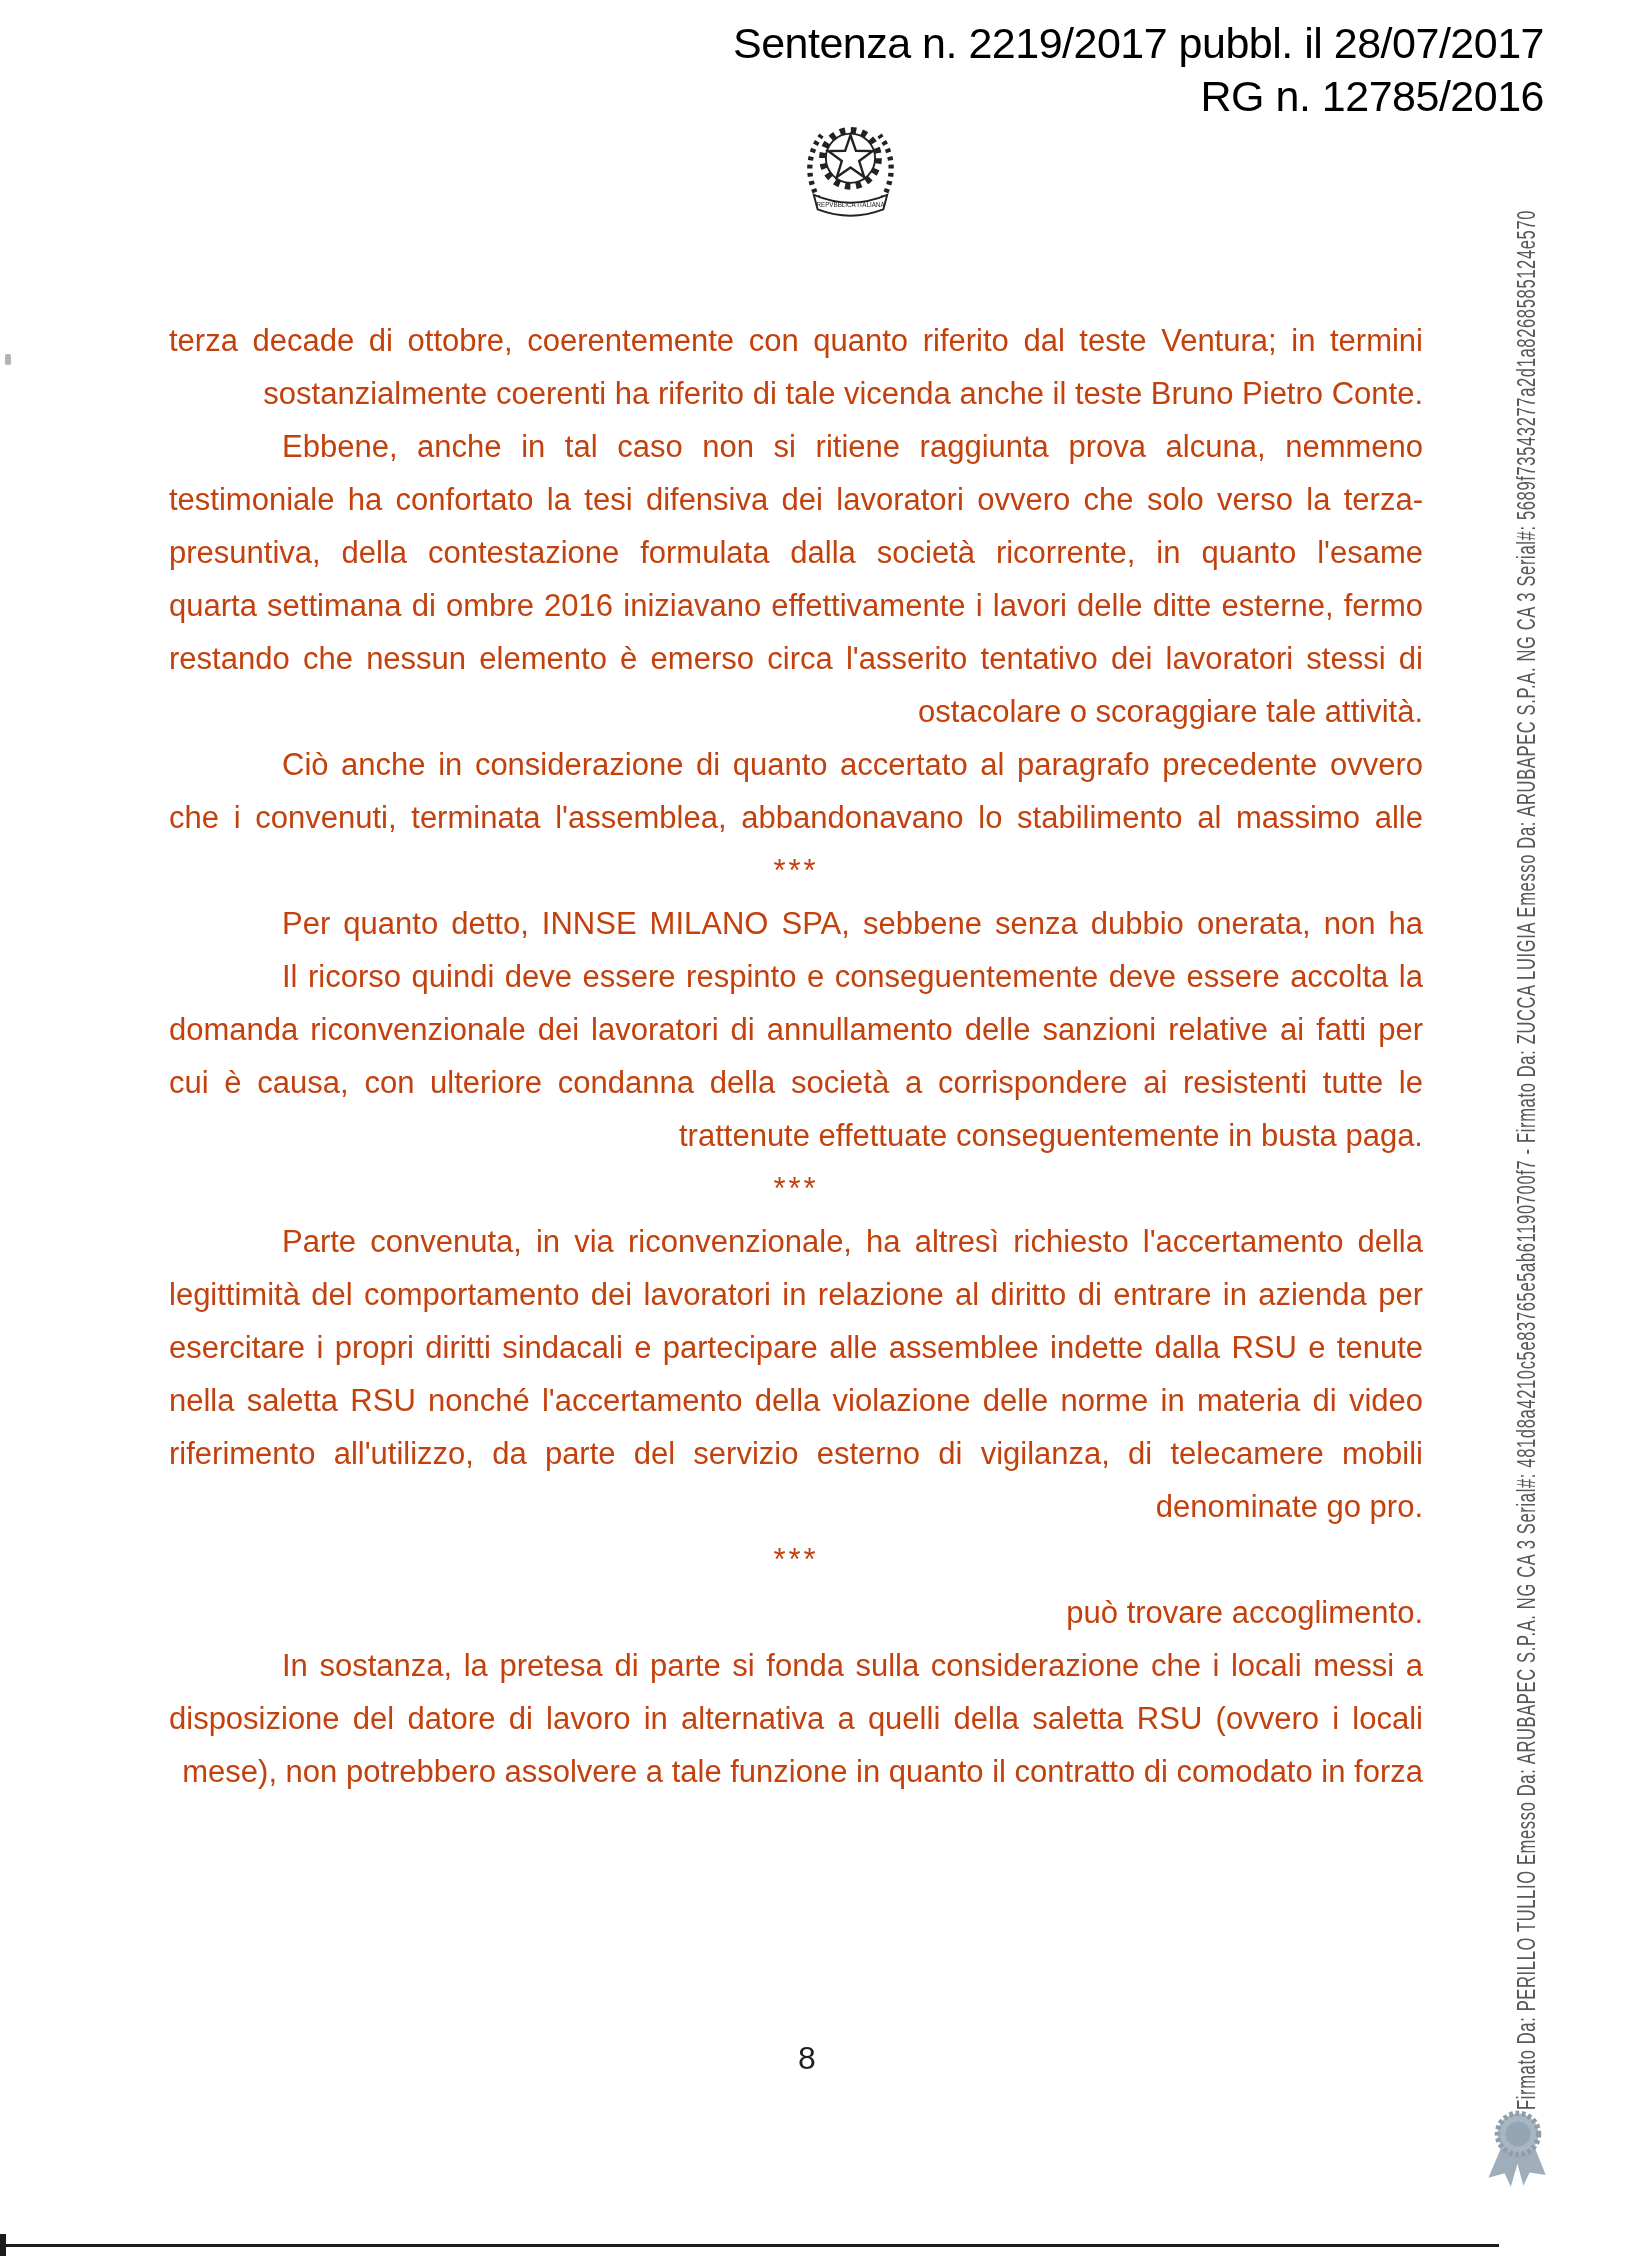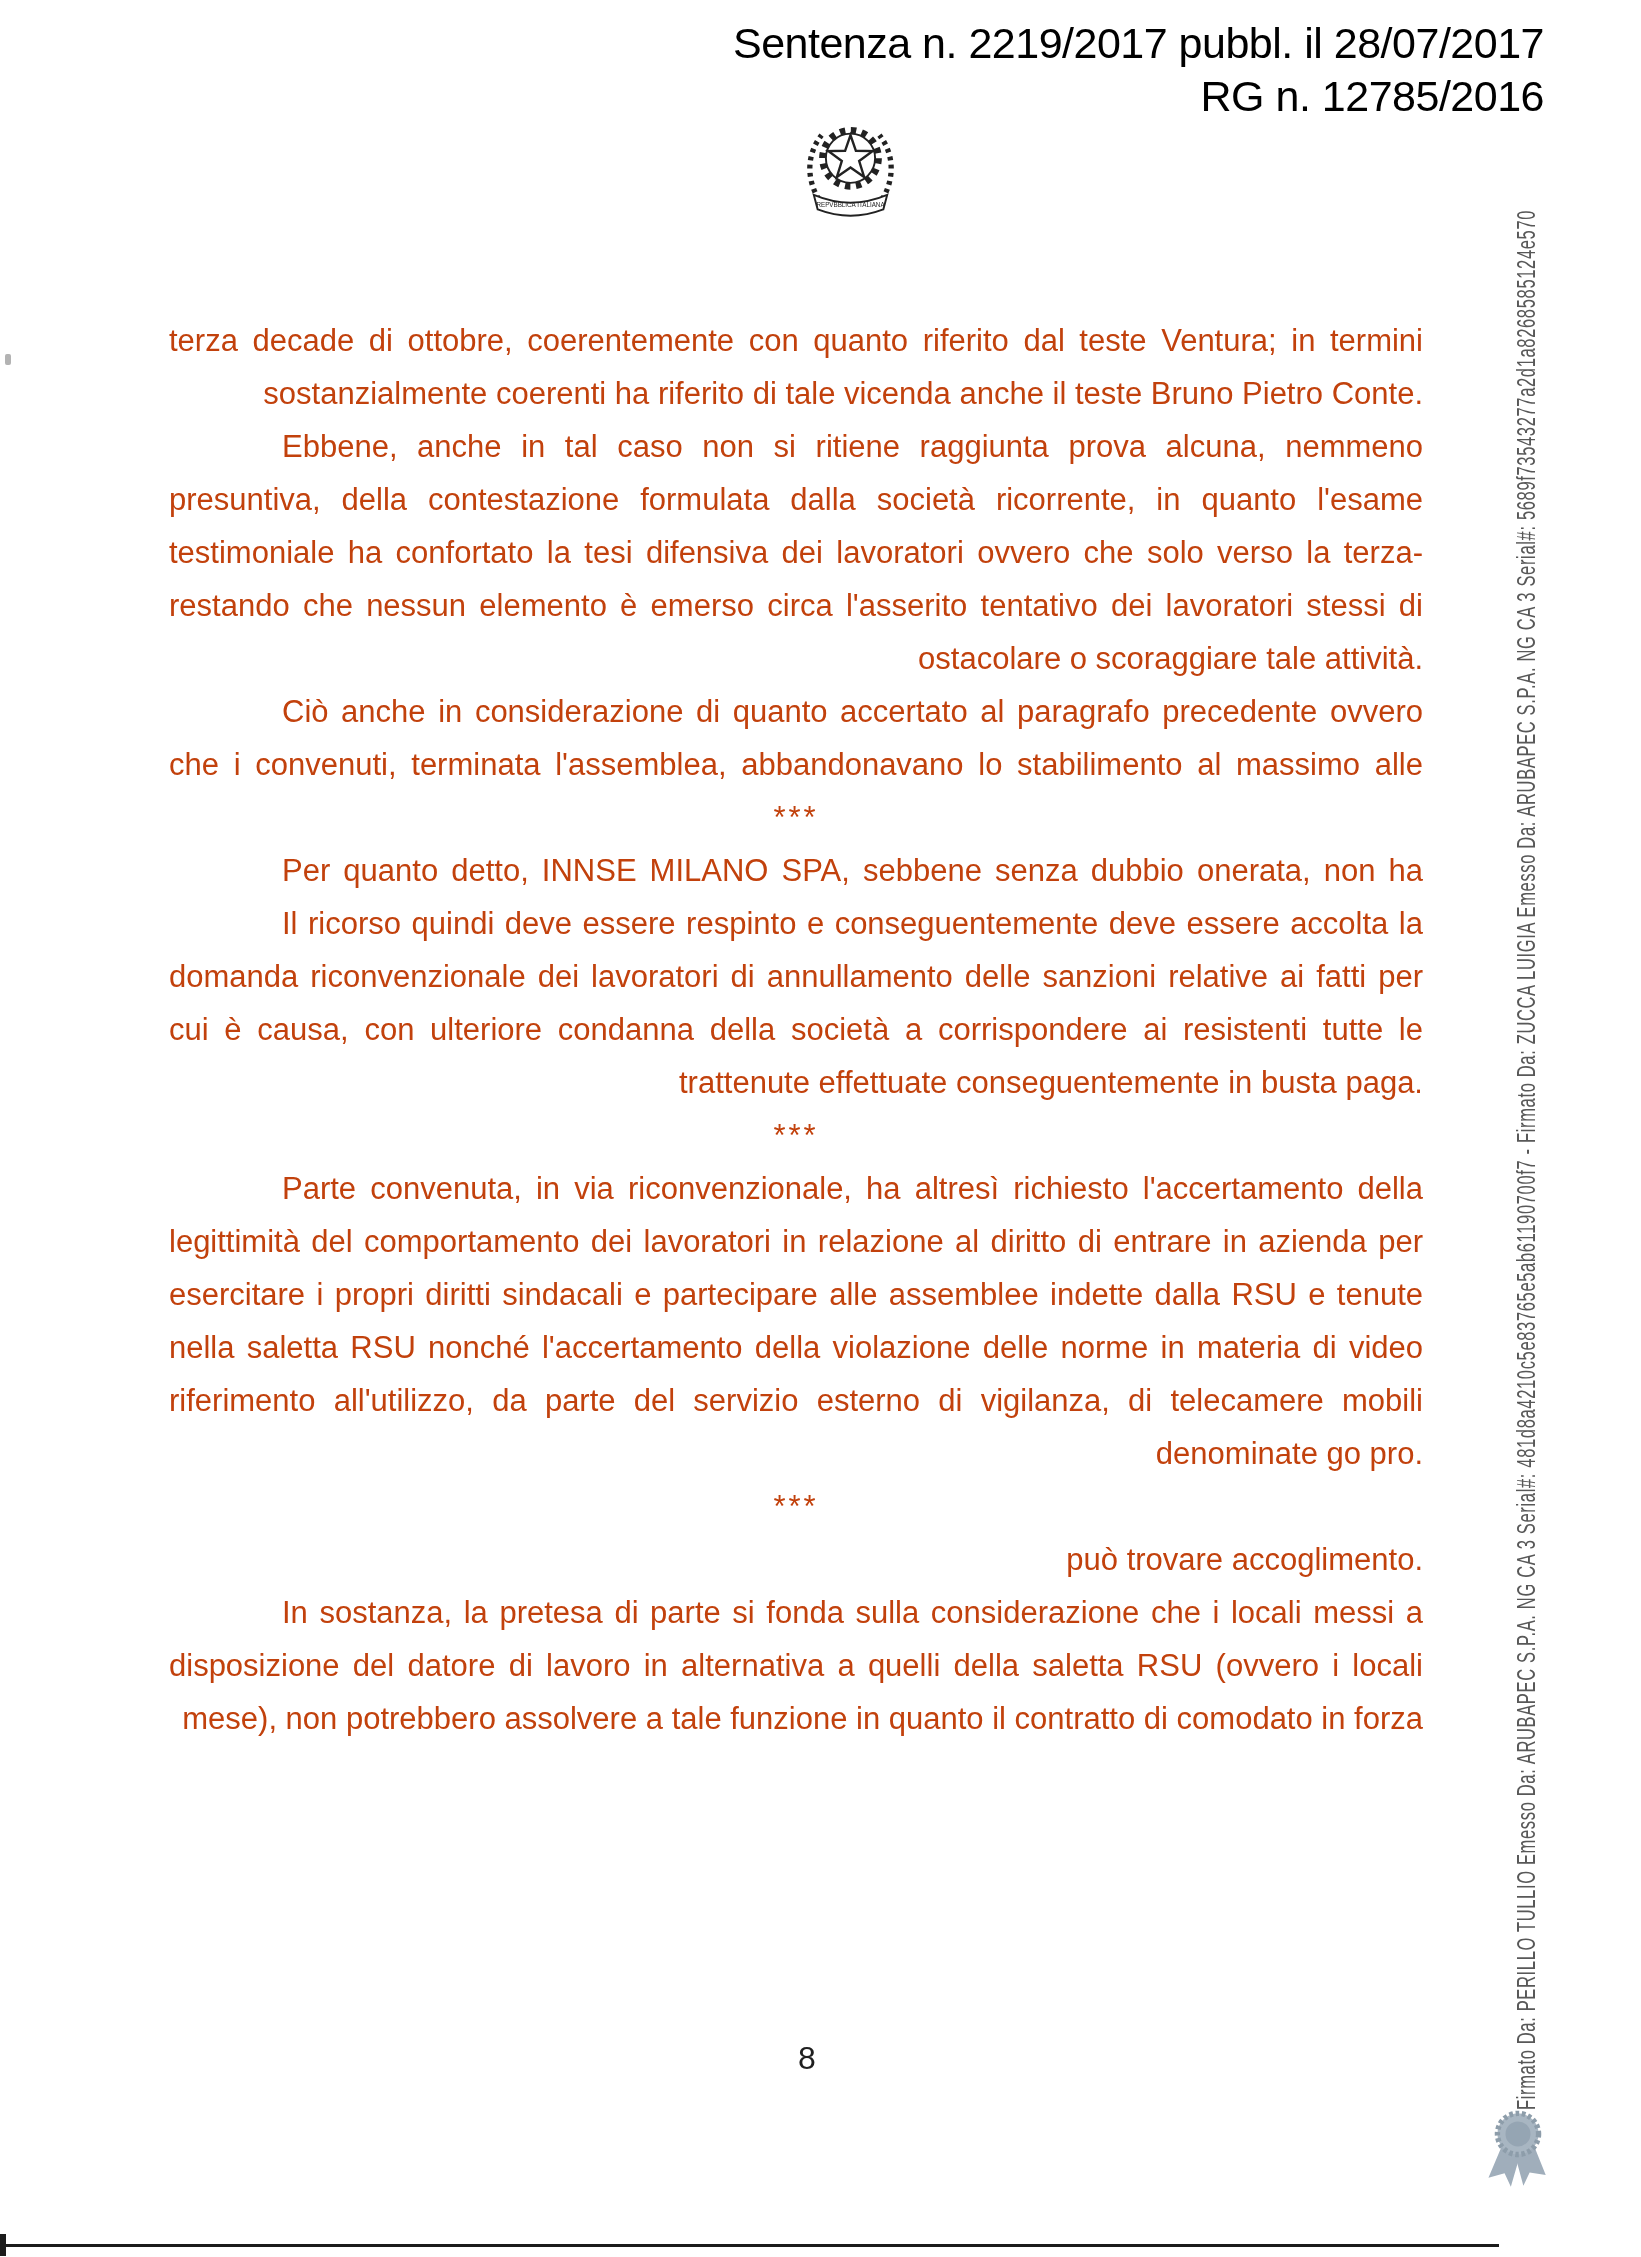--- a/index.html
+++ b/index.html
@@ -85,22 +85,23 @@
     <circle cx="50" cy="50" r="25.5" fill="#fff" stroke="#222" stroke-width="2"></circle>
     <polygon points="50,26 55.6,42.3 72.8,42.6 59,52.9 64.1,69.4 50,59.5 35.9,69.4 41,52.9 27.2,42.6 44.4,42.3" fill="#fff" stroke="#222" stroke-width="2.5" stroke-linejoin="miter"></polygon>
     <path d="M12,88 Q50,104 88,88 L84,103 Q50,116 16,103 Z" fill="#fff" stroke="#222" stroke-width="2"></path>
     <text x="50" y="101" text-anchor="middle" font-size="6.5" fill="#222">REPVBBLICA ITALIANA</text>
   </svg>
 
   <div class="body-text">
       <div class="line just">terza decade di ottobre, coerentemente con quanto riferito dal teste Ventura; in termini</div>
       <div class="line">sostanzialmente coerenti ha riferito di tale vicenda anche il teste Bruno Pietro Conte.</div>
       <div class="line indent just">Ebbene, anche in tal caso non si ritiene raggiunta prova alcuna, nemmeno</div>
+      <div class="line just">testimoniale ha confortato la tesi difensiva dei lavoratori ovvero che solo verso la terza-</div>
       <div class="line just">presuntiva, della contestazione formulata dalla società ricorrente, in quanto l'esame</div>
-      <div class="line just">testimoniale ha confortato la tesi difensiva dei lavoratori ovvero che solo verso la terza-</div>
+      <div class="line just">quarta settimana di ombre 2016 iniziavano effettivamente i lavori delle ditte esterne, fermo</div>
       <div class="line just">restando che nessun elemento è emerso circa l'asserito tentativo dei lavoratori stessi di</div>
       <div class="line">ostacolare o scoraggiare tale attività.</div>
       <div class="line indent just">Ciò anche in considerazione di quanto accertato al paragrafo precedente ovvero</div>
       <div class="line just">che i convenuti, terminata l'assemblea, abbandonavano lo stabilimento al massimo alle</div>
       <div class="line stars">***</div>
       <div class="line indent just">Per quanto detto, INNSE MILANO SPA, sebbene senza dubbio onerata, non ha</div>
       <div class="line indent just">Il ricorso quindi deve essere respinto e conseguentemente deve essere accolta la</div>
       <div class="line just">domanda riconvenzionale dei lavoratori di annullamento delle sanzioni relative ai fatti per</div>
       <div class="line just">cui è causa, con ulteriore condanna della società a corrispondere ai resistenti tutte le</div>
       <div class="line">trattenute effettuate conseguentemente in busta paga.</div>

